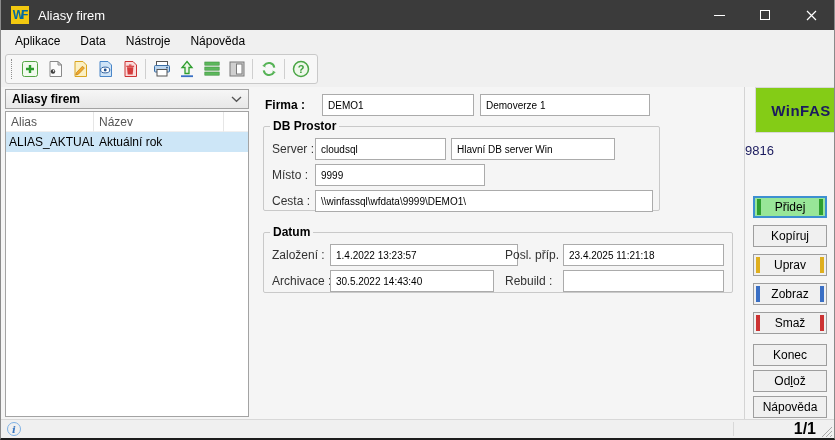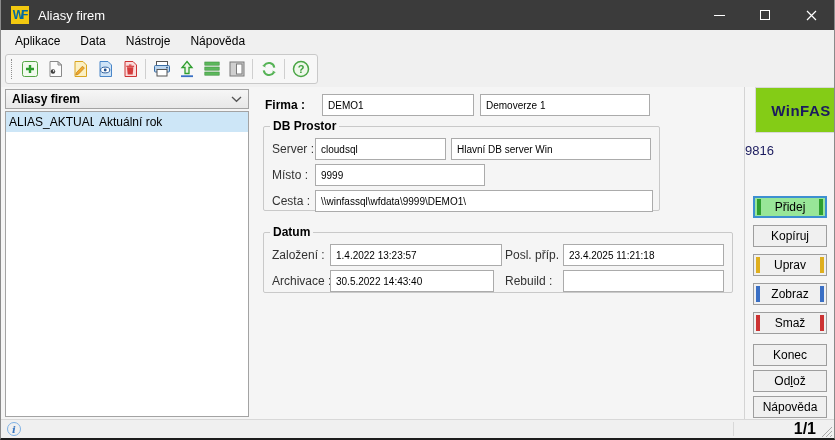--- a/index.html
+++ b/index.html
@@ -200,47 +200,52 @@
   <div class="main">
 
     <div class="left-panel">
       <div class="combo">
         <span>Aliasy firem</span>
         <svg width="11" height="7">
             <path d="M1 1 L5.5 5.3 L10 1" stroke="#555" fill="none" stroke-width="1.3"></path>
           </svg>
       </div>
       <div class="listbox">
+        <div class="lheader">
+          <span class="lh-cell c-alias">Alias</span>
+          <span class="lh-cell c-nazev">Název</span>
+          <span class="lh-cell c-end"></span>
+        </div>
         <div class="lrow">
           <span class="lr-cell c-alias">ALIAS_AKTUALN</span>
           <span class="lr-cell c-nazev">Aktuální rok</span>
         </div>
       </div>
     </div>
 
     <div class="center-form">
       <span class="flabel b" style="left:12px; top:11px;">Firma :</span>
       <input class="fld" style="left: 69px; top: 7px; width: 152px;" value="DEMO1">
       <input class="fld" style="left: 227px; top: 7px; width: 170px;" value="Demoverze 1">
 
       <fieldset class="grp" style="left:10px; top:32px; width:397px; height:92px;">
         <legend>DB Prostor</legend>
         <span class="flabel" style="left:8px; top:9px;">Server :</span>
         <input class="fld" style="left: 51px; top: 5px; width: 131px;" value="cloudsql">
-        <input class="fld" style="left: 187px; top: 5px; width: 200px;" value="Hlavní DB server Win">
+        <input class="fld" style="left: 187px; top: 5px; width: 164px;" value="Hlavní DB server Win">
         <span class="flabel" style="left:8px; top:35px;">Místo :</span>
         <input class="fld" style="left: 51px; top: 31px; width: 170px;" value="9999">
         <span class="flabel" style="left:8px; top:61px;">Cesta :</span>
         <input class="fld" style="left: 51px; top: 57px; width: 338px;" value="\\winfassql\wfdata\9999\DEMO1\">
       </fieldset>
 
       <fieldset class="grp" style="left:10px; top:138px; width:470px; height:68px;">
         <legend>Datum</legend>
         <span class="flabel" style="left:8px; top:9px;">Založení :</span>
-        <input class="fld" style="left: 66px; top: 5px; width: 172px;" value="1.4.2022 13:23:57">
+        <input class="fld" style="left: 66px; top: 5px; width: 188px;" value="1.4.2022 13:23:57">
         <span class="flabel" style="left:241px; top:9px;">Posl. příp. :</span>
         <input class="fld" style="left: 299px; top: 5px; width: 161px;" value="23.4.2025 11:21:18">
         <span class="flabel" style="left:8px; top:35px;">Archivace :</span>
         <input class="fld" style="left: 66px; top: 31px; width: 164px;" value="30.5.2022 14:43:40">
         <span class="flabel" style="left:241px; top:35px;">Rebuild :</span>
         <input class="fld" style="left: 299px; top: 31px; width: 161px;" value="">
       </fieldset>
     </div>
 
     <div class="right-panel">

